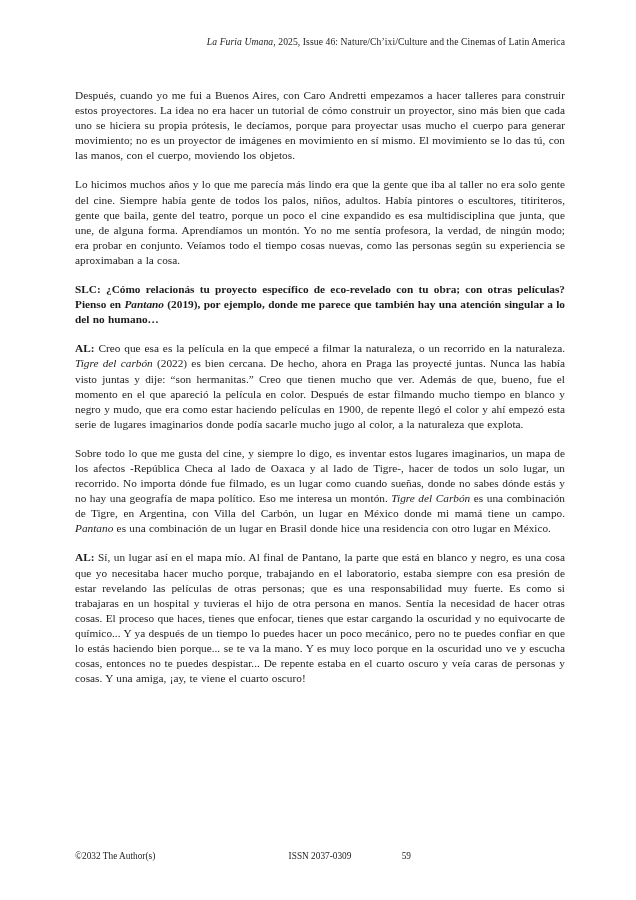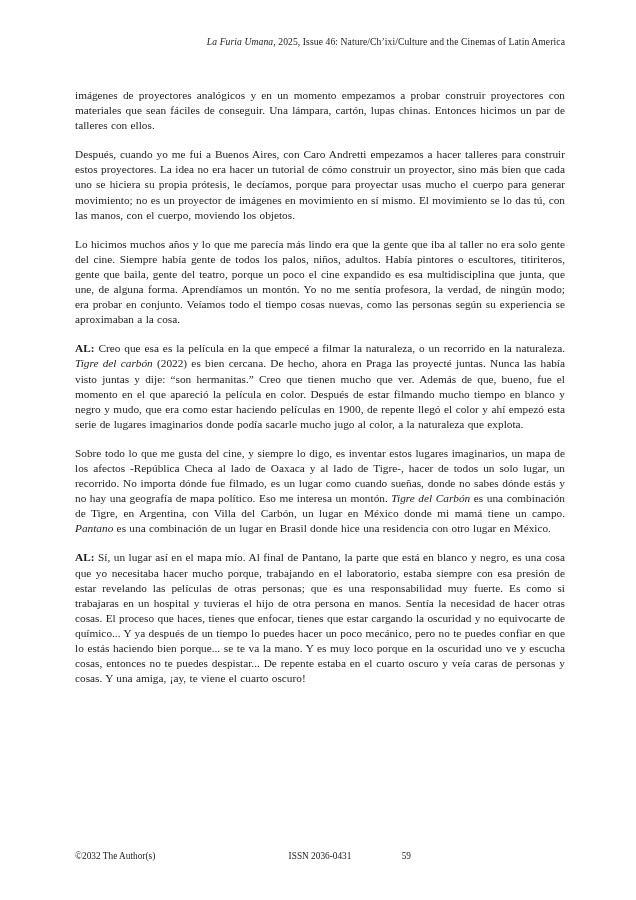--- a/index.html
+++ b/index.html
@@ -58,27 +58,27 @@
   .footer-right { flex: 1; }
 </style>
 </head>
 <body>
 
 <div class="page">
 
   <div class="running-header"><span class="i">La Furia Umana</span><span>, 2025, Issue 46: Nature/Ch’ixi/Culture and the Cinemas of Latin America</span></div>
 
   <div class="content">
-    <p><span>imágenes de proyectores analógicos y en un momento empezamos a probar construir proyectores con materiales que sean fáciles de conseguir. Una lámpara, cartón, lupas chinas. Entonces hicimos un par de talleres con ellos.</span></p>
     <p><span>Después, cuando yo me fui a Buenos Aires, con Caro Andretti empezamos a hacer talleres para construir estos proyectores. La idea no era hacer un tutorial de cómo construir un proyector, sino más bien que cada uno se hiciera su propia prótesis, le decíamos, porque para proyectar usas mucho el cuerpo para generar movimiento; no es un proyector de imágenes en movimiento en sí mismo. El movimiento se lo das tú, con las manos, con el cuerpo, moviendo los objetos.</span></p>
     <p><span>Lo hicimos muchos años y lo que me parecía más lindo era que la gente que iba al taller no era solo gente del cine. Siempre había gente de todos los palos, niños, adultos. Había pintores o escultores, titiriteros, gente que baila, gente del teatro, porque un poco el cine expandido es esa multidisciplina que junta, que une, de alguna forma. Aprendíamos un montón. Yo no me sentía profesora, la verdad, de ningún modo; era probar en conjunto. Veíamos todo el tiempo cosas nuevas, como las personas según su experiencia se aproximaban a la cosa.</span></p>
+    <p><span class="b">SLC: ¿Cómo relacionás tu proyecto específico de eco-revelado con tu obra; con otras películas? Pienso en </span><span class="b i">Pantano</span><span class="b"> (2019), por ejemplo, donde me parece que también hay una atención singular a lo del no humano…</span></p>
     <p><span class="b">AL:</span><span> Creo que esa es la película en la que empecé a filmar la naturaleza, o un recorrido en la naturaleza. </span><span class="i">Tigre del carbón</span><span> (2022) es bien cercana. De hecho, ahora en Praga las proyecté juntas. Nunca las había visto juntas y dije: “son hermanitas.” Creo que tienen mucho que ver. Además de que, bueno, fue el momento en el que apareció la película en color. Después de estar filmando mucho tiempo en blanco y negro y mudo, que era como estar haciendo películas en 1900, de repente llegó el color y ahí empezó esta serie de lugares imaginarios donde podía sacarle mucho jugo al color, a la naturaleza que explota.</span></p>
     <p><span>Sobre todo lo que me gusta del cine, y siempre lo digo, es inventar estos lugares imaginarios, un mapa de los afectos -República Checa al lado de Oaxaca y al lado de Tigre-, hacer de todos un solo lugar, un recorrido. No importa dónde fue filmado, es un lugar como cuando sueñas, donde no sabes dónde estás y no hay una geografía de mapa político. Eso me interesa un montón. </span><span class="i">Tigre del Carbón</span><span> es una combinación de Tigre, en Argentina, con Villa del Carbón, un lugar en México donde mi mamá tiene un campo. </span><span class="i">Pantano</span><span> es una combinación de un lugar en Brasil donde hice una residencia con otro lugar en México.</span></p>
     <p><span class="b">AL:</span><span> Sí, un lugar así en el mapa mío. Al final de Pantano, la parte que está en blanco y negro, es una cosa que yo necesitaba hacer mucho porque, trabajando en el laboratorio, estaba siempre con esa presión de estar revelando las películas de otras personas; que es una responsabilidad muy fuerte. Es como si trabajaras en un hospital y tuvieras el hijo de otra persona en manos. Sentía la necesidad de hacer otras cosas. El proceso que haces, tienes que enfocar, tienes que estar cargando la oscuridad y no equivocarte de químico... Y ya después de un tiempo lo puedes hacer un poco mecánico, pero no te puedes confiar en que lo estás haciendo bien porque... se te va la mano. Y es muy loco porque en la oscuridad uno ve y escucha cosas, entonces no te puedes despistar... De repente estaba en el cuarto oscuro y veía caras de personas y cosas. Y una amiga, ¡ay, te viene el cuarto oscuro!</span></p>
   </div>
 
   <div class="page-footer">
     <span class="footer-left">©2032 The Author(s)</span>
-    <span class="footer-center">ISSN 2036-0431</span>
+    <span class="footer-center">ISSN 2037-0309</span>
     <span class="footer-right">59</span>
   </div>
 
 </div>
 
 </body></html>

